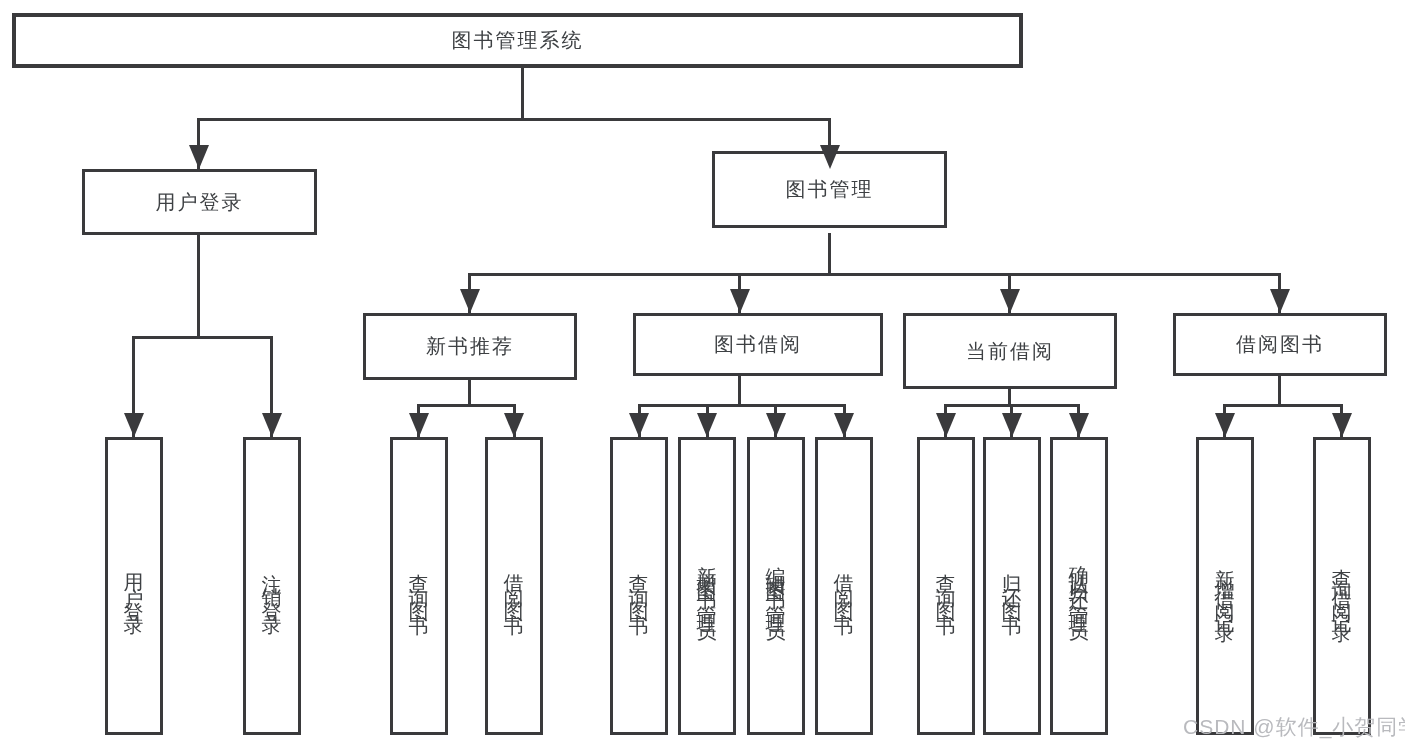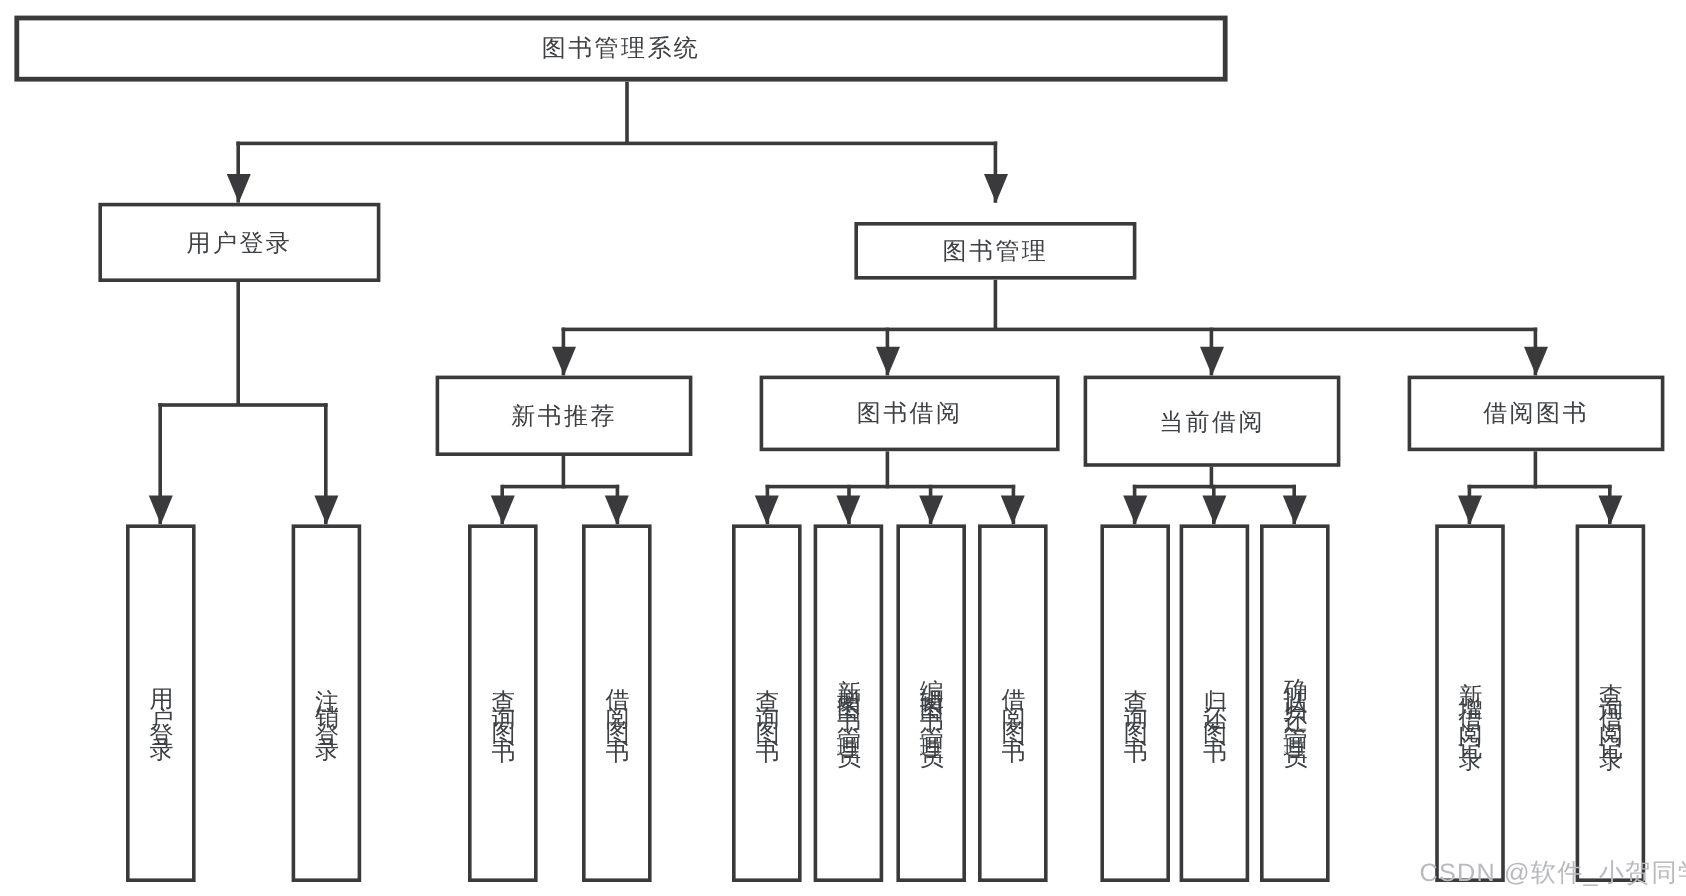--- a/index.html
+++ b/index.html
@@ -79,21 +79,21 @@
   <div class="v" style="left:1223px;top:404px;height:33px"></div>
   <div class="v" style="left:1340px;top:404px;height:33px"></div>
 
   <div class="box root" style="left:12px;top:13px;width:1011px;height:55px">
     <span class="lbl">图书管理系统</span>
   </div>
 
   <div class="box" style="left:82px;top:169px;width:235px;height:66px">
     <span class="lbl">用户登录</span>
   </div>
-  <div class="box" style="left:712px;top:185px;width:235px;height:48px">
+  <div class="box" style="left:712px;top:151px;width:235px;height:77px">
     <span class="lbl">图书管理</span>
   </div>
 
   <div class="box" style="left:363px;top:313px;width:214px;height:67px">
     <span class="lbl">新书推荐</span>
   </div>
   <div class="box" style="left:633px;top:313px;width:250px;height:63px">
     <span class="lbl">图书借阅</span>
   </div>
   <div class="box" style="left:903px;top:313px;width:214px;height:76px">

